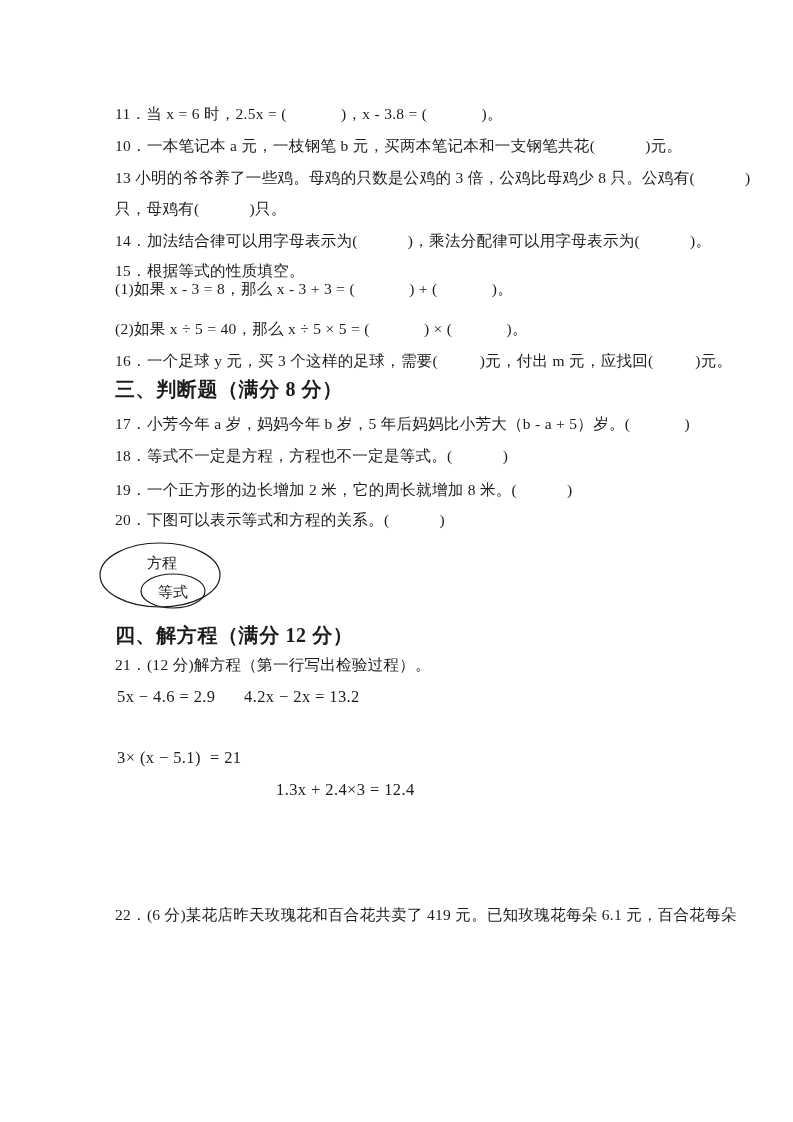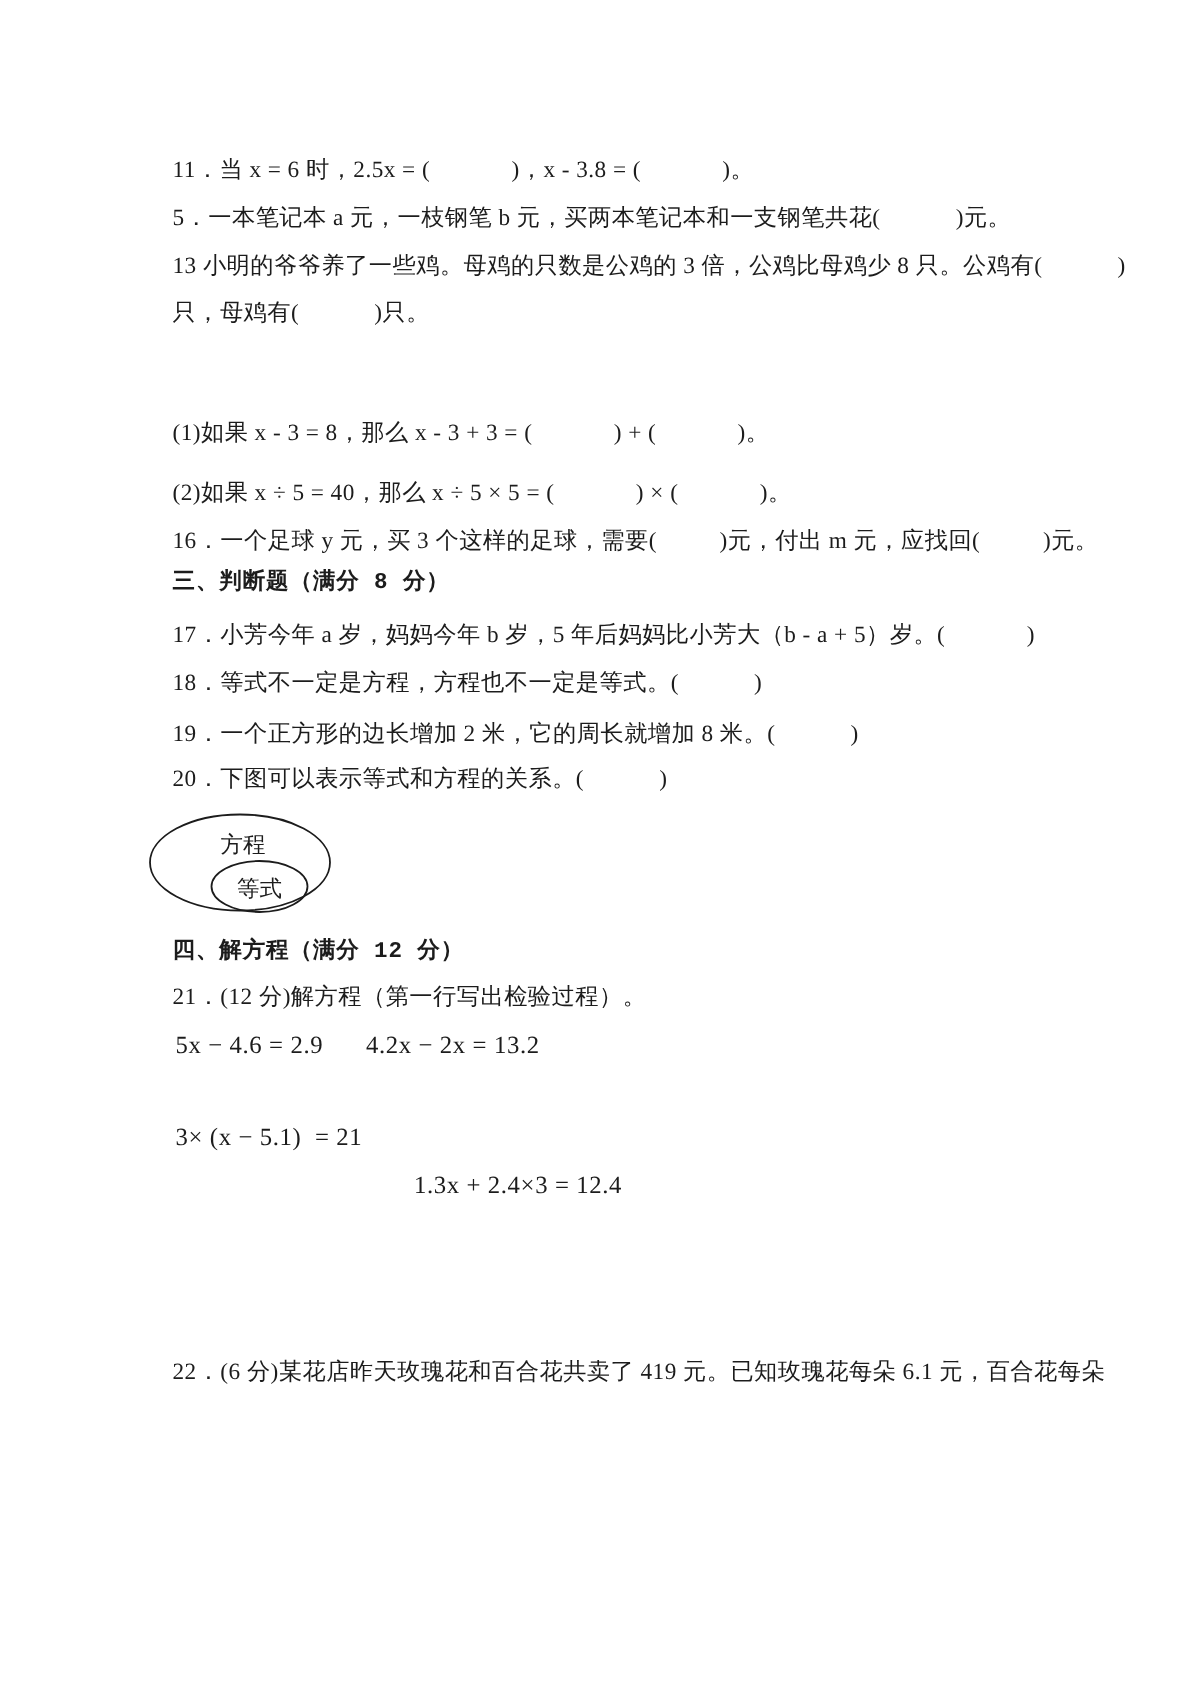--- a/index.html
+++ b/index.html
@@ -15,23 +15,22 @@
   .ln {
     position: absolute;
     left: 115px;
     font-size: 15.5px;
     line-height: 20px;
     white-space: pre;
     letter-spacing: 0.3px;
   }
   .ln.heading {
     font-weight: bold;
-    font-size: 15px;
+    font-size: 20px;
     letter-spacing: 0.6px;
-    font-family: Liberation Mono, monospace;
   }
   .ln.eq {
     font-size: 16.5px;
     letter-spacing: 0.4px;
   }
   .venn {
     position: absolute;
     left: 93px;
     top: 538px;
   }
@@ -42,23 +41,25 @@
     fill: #1c1c1c;
     text-anchor: middle;
   }
 </style>
 </head>
 <body>
 
 <div class="page">
 
   <div class="ln" style="top:104px">11．当 x = 6 时，2.5x = (             )，x - 3.8 = (             )。</div>
-  <div class="ln" style="top:136px">5．一本笔记本 a 元，一枝钢笔 b 元，买两本笔记本和一支钢笔共花(            )元。</div>
+  <div class="ln" style="top:136px">10．一本笔记本 a 元，一枝钢笔 b 元，买两本笔记本和一支钢笔共花(            )元。</div>
   <div class="ln" style="top:168px">13 小明的爷爷养了一些鸡。母鸡的只数是公鸡的 3 倍，公鸡比母鸡少 8 只。公鸡有(            )</div>
   <div class="ln" style="top:199px">只，母鸡有(            )只。</div>
+  <div class="ln" style="top:231px">14．加法结合律可以用字母表示为(            )，乘法分配律可以用字母表示为(            )。</div>
+  <div class="ln" style="top:261px">15．根据等式的性质填空。</div>
   <div class="ln" style="top:279px">(1)如果 x - 3 = 8，那么 x - 3 + 3 = (             ) + (             )。</div>
   <div class="ln" style="top:319px">(2)如果 x ÷ 5 = 40，那么 x ÷ 5 × 5 = (             ) × (             )。</div>
   <div class="ln" style="top:351px">16．一个足球 y 元，买 3 个这样的足球，需要(          )元，付出 m 元，应找回(          )元。</div>
 
   <div class="ln heading" style="top:379px">三、判断题（满分 8 分）</div>
   <div class="ln" style="top:414px">17．小芳今年 a 岁，妈妈今年 b 岁，5 年后妈妈比小芳大（b - a + 5）岁。(             )</div>
   <div class="ln" style="top:446px">18．等式不一定是方程，方程也不一定是等式。(            )</div>
   <div class="ln" style="top:480px">19．一个正方形的边长增加 2 米，它的周长就增加 8 米。(            )</div>
   <div class="ln" style="top:510px">20．下图可以表示等式和方程的关系。(            )</div>
 

